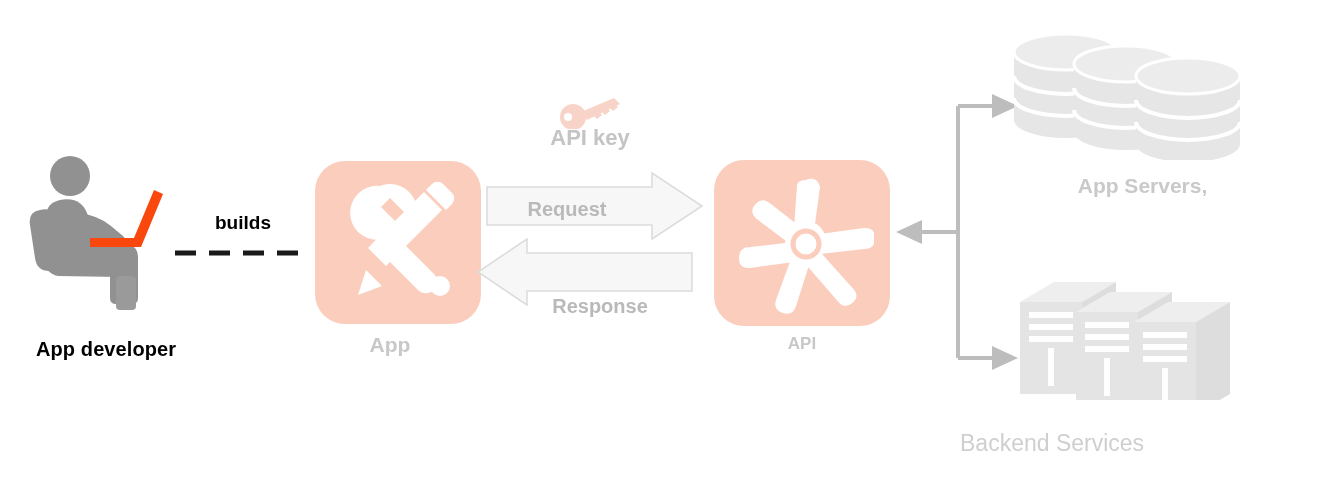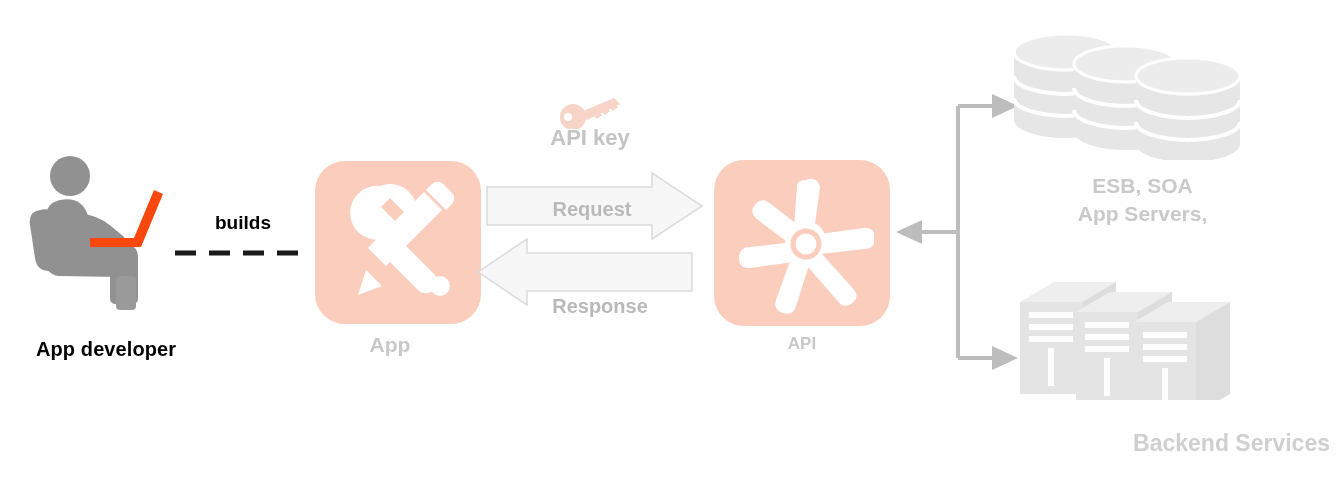--- a/index.html
+++ b/index.html
@@ -42,21 +42,21 @@
   #apikey-group{left:520px;top:95px;width:140px;height:60px;}
   #apikey-icon{position:absolute;left:38px;top:0px;}
   #apikey-label{
     position:absolute;left:0;top:30px;width:140px;text-align:center;
     font-size:22px;font-weight:bold;color:#c4c4c4;white-space:nowrap;
   }
 
   
   #request-arrow{left:486px;top:172px;}
   #request-label{
-    left:501px;top:198px;width:182px;text-align:center;
+    left:476px;top:198px;width:182px;text-align:center;
     font-size:20px;font-weight:bold;color:#b9b9b9;
   }
   #response-arrow{left:477px;top:238px;}
   #response-label{
     left:500px;top:261px;width:200px;text-align:center;
     font-size:20px;font-weight:bold;color:#b9b9b9;margin-top:34px;
   }
 
   
   #api-node{left:714px;top:160px;width:176px;height:166px;}
@@ -73,22 +73,22 @@
   #database-group{left:1008px;top:30px;width:270px;height:130px;}
   #database-label{
     left:1010px;top:172px;width:265px;text-align:center;
     font-size:21px;font-weight:bold;color:#c9c9c9;line-height:28px;
   }
   #database-label div{white-space:nowrap;}
 
   
   #servers-group{left:1018px;top:280px;width:248px;height:120px;}
   #servers-label{
-    left:960px;top:430px;width:370px;text-align:right;
-    font-size:23px;font-weight:bold;color:#cfcfcf;white-space:nowrap;
+    left:960px;top:430px;width:370px;text-align:left;
+    font-size:23px;font-weight:normal;color:#cfcfcf;white-space:nowrap;
   }
 </style>
 </head>
 <body>
 
 <div class="abs" id="developer-group">
   <svg class="abs" id="developer-figure" width="180" height="160" viewBox="0 0 180 160">
 
     <circle cx="50" cy="26" r="20" fill="#919191"></circle>
 
@@ -221,21 +221,20 @@
         <path d="M0 64 a52 18 0 0 0 104 0" fill="none" stroke="#ffffff" stroke-width="4"></path>
         <ellipse cx="52" cy="18" rx="52" ry="18" fill="none" stroke="#ffffff" stroke-width="3"></ellipse>
       </g>
     </defs>
     <use href="#cyl" x="6" y="4"></use>
     <use href="#cyl" x="66" y="16"></use>
     <use href="#cyl" x="128" y="28"></use>
   </svg>
 </div>
 <div class="abs" id="database-label">
-  <div>ESB, SOA</div>
   <div>App Servers,</div>
 </div>
 
 <div class="abs" id="servers-group">
   <svg width="248" height="120" viewBox="0 0 248 120">
     <defs>
       <g id="rack">
 
         <path d="M0 22 L34 2 L96 2 L62 22 Z" fill="#eeeeee"></path>
 

